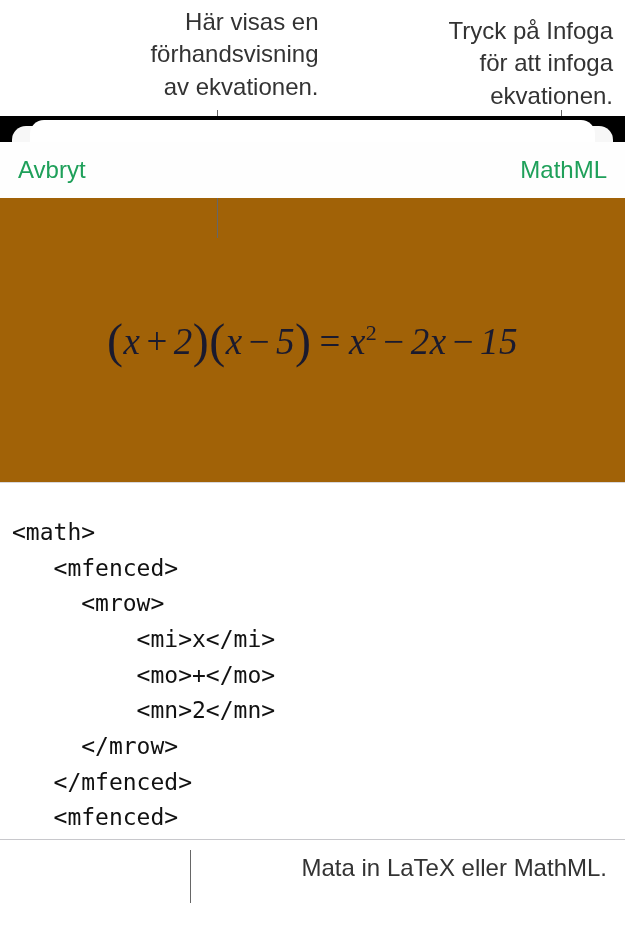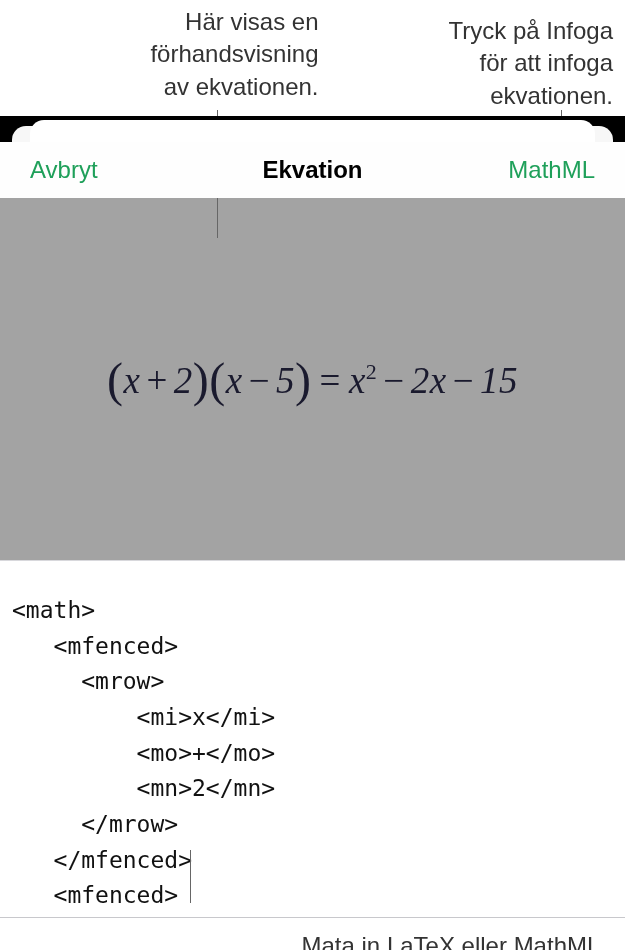--- a/index.html
+++ b/index.html
@@ -72,21 +72,21 @@
       right: 30px;
       height: 22px;
       background: #fff;
       border-top-left-radius: 14px;
       border-top-right-radius: 14px;
     }
     .toolbar {
       display: flex;
       align-items: center;
       justify-content: space-between;
-      padding: 14px 30px;
+      padding: 14px 18px;
       background: #fefefe;
       position: relative;
       z-index: 2;
     }
     .toolbar-btn {
       font-size: 24px;
       color: #1fa05a;
       background: none;
       border: none;
       cursor: pointer;
@@ -94,22 +94,22 @@
     }
     .toolbar-title {
       font-size: 24px;
       font-weight: 700;
       color: #000;
       position: absolute;
       left: 50%;
       transform: translateX(-50%);
     }
     .preview-area {
-      background: #a3a3a3;
-      height: 362px;
+      background: #a16207;
+      height: 284px;
       display: flex;
       align-items: center;
       justify-content: center;
       padding: 12px 10px;
     }
     .equation {
       font-family: "Times New Roman", Georgia, serif;
       font-size: 37px;
       font-style: italic;
       color: #1a1a2e;
@@ -175,21 +175,20 @@
 <div class="callout-line-left"></div>
 <div class="callout-line-right"></div>
 
 <div class="black-strip">
   <div class="tab-notch"></div>
   <div class="tab-notch-inner"></div>
 </div>
 
 <div class="toolbar">
   <button class="toolbar-btn">Avbryt</button>
-  <div class="toolbar-title">Ekvation</div>
   <button class="toolbar-btn">MathML</button>
 </div>
 
 <div class="preview-area">
   <div class="equation">
     <span class="paren">(</span><span>x</span><span class="op">+</span><span>2</span><span class="paren">)</span><span class="paren">(</span><span>x</span><span class="op">−</span><span>5</span><span class="paren">)</span><span class="eq">=</span><span>x</span><sup>2</sup><span class="op">−</span><span>2</span><span>x</span><span class="op">−</span><span>15</span>
   </div>
 </div>
 
 <div class="editor-area">&lt;math&gt;

